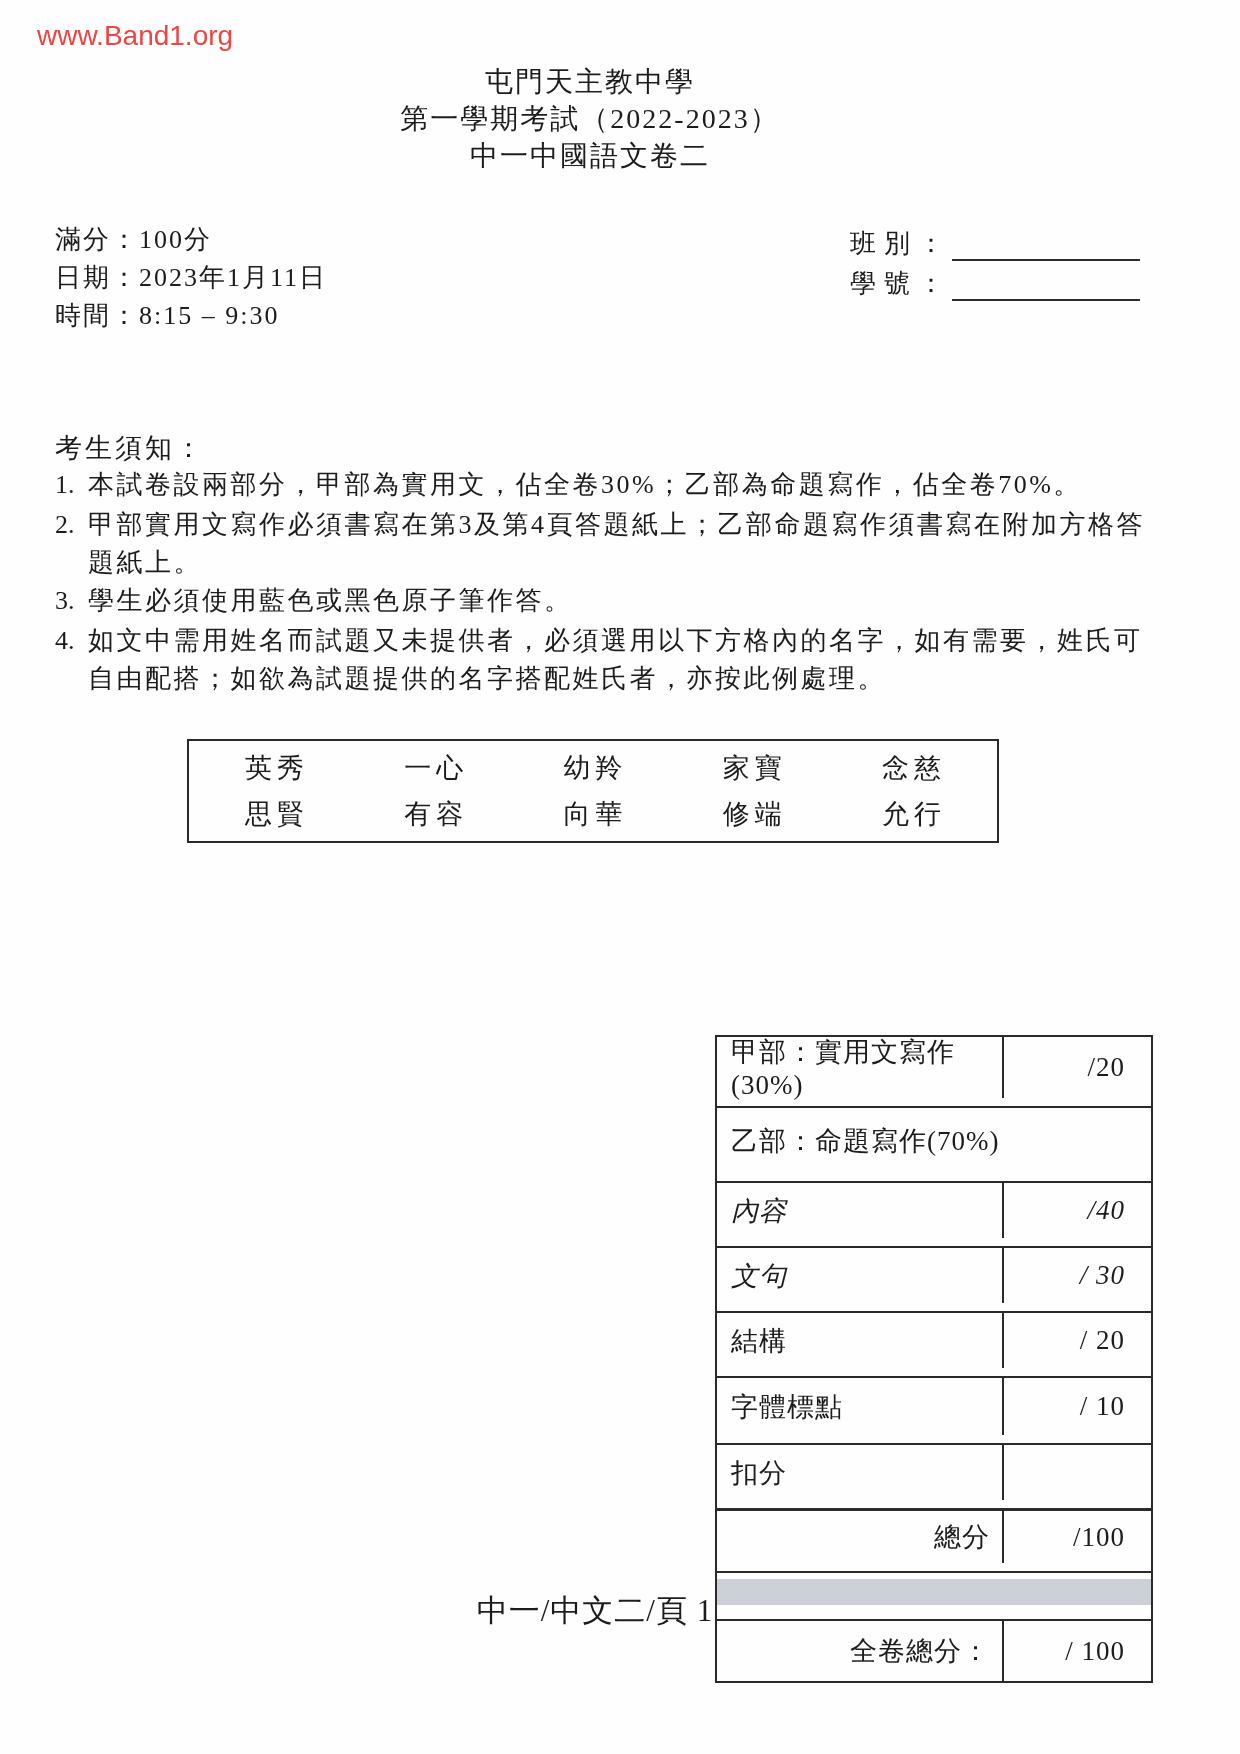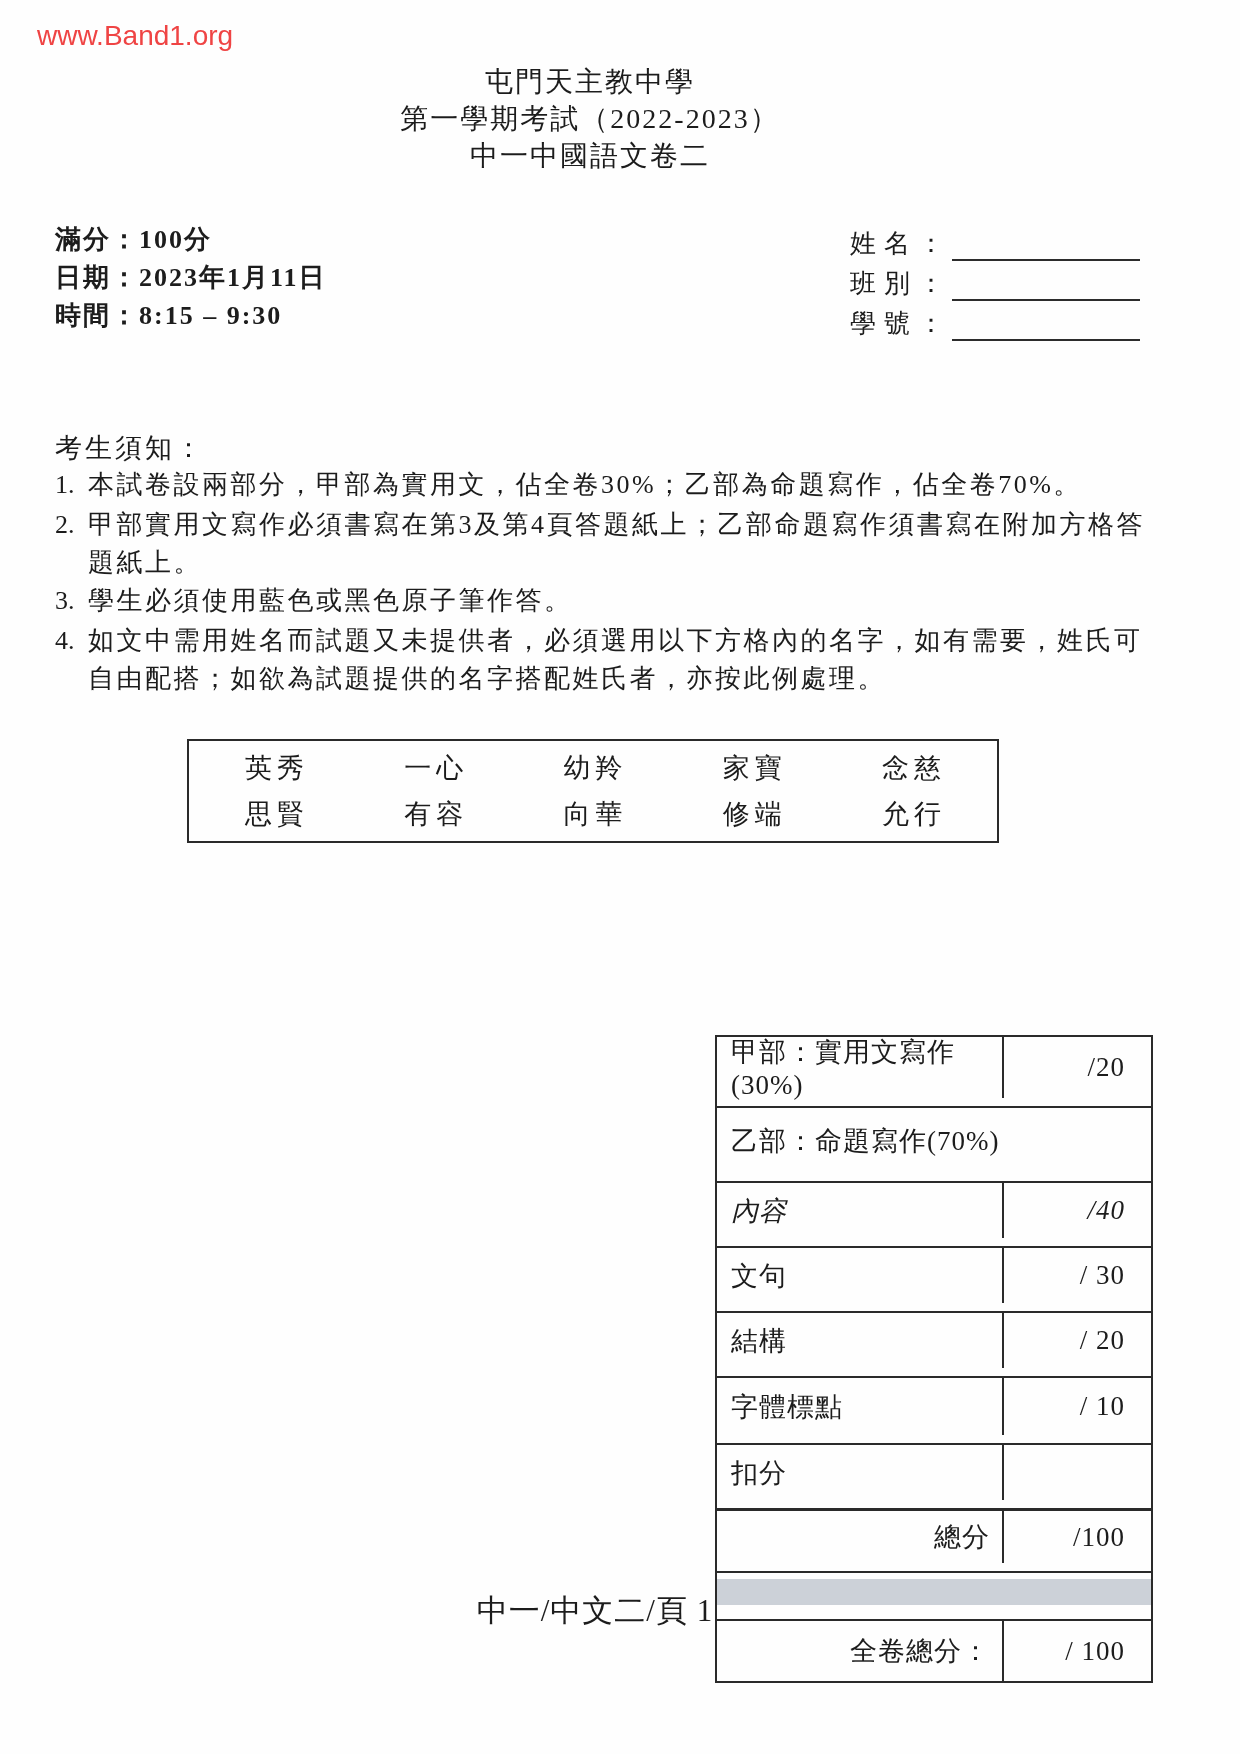--- a/index.html
+++ b/index.html
@@ -11,21 +11,21 @@
   .watermark{
     position:absolute;left:37px;top:20px;
     font-family:"Liberation Sans","DejaVu Sans",sans-serif;
     font-size:28px;color:#ef4444;
   }
   .title-block{
     position:absolute;left:0;top:63px;width:1180px;text-align:center;
     font-size:28px;line-height:37px;letter-spacing:2px;
   }
   .info-block{position:absolute;left:55px;top:221px;font-size:26px;letter-spacing:2px;}
-  .info-line{height:38px;line-height:38px;font-weight:bold;}
+  .info-line{height:38px;line-height:38px;}
   .fields{position:absolute;left:850px;top:221px;}
   .field{height:40px;display:flex;align-items:flex-end;}
   .field-label{font-size:26px;letter-spacing:8px;line-height:34px;}
   .field-line{width:188px;border-bottom:2px solid #2c2c2c;height:30px;margin-left:0px;}
   .notice-heading{position:absolute;left:55px;top:430px;font-size:27px;letter-spacing:3px;}
   .inst-item{position:absolute;left:55px;display:flex;font-size:26px;line-height:37.5px;letter-spacing:2.5px;}
   .inst-num{width:33px;flex:0 0 33px;letter-spacing:0;}
   .inst-text{width:1070px;}
   .name-box{
     position:absolute;left:187px;top:739px;width:812px;height:104px;
@@ -70,24 +70,20 @@
   </div>
 
   <div class="info-block">
     <div class="info-line">滿分：100分</div>
     <div class="info-line">日期：2023年1月11日</div>
     <div class="info-line">時間：8:15 – 9:30</div>
   </div>
 
   <div class="fields">
     <div class="field">
-      <span class="field-label">姓名：</span>
-      <span class="field-line"></span>
-    </div>
-    <div class="field">
       <span class="field-label">班別：</span>
       <span class="field-line"></span>
     </div>
     <div class="field">
       <span class="field-label">學號：</span>
       <span class="field-line"></span>
     </div>
   </div>
 
   <div class="notice-heading">考生須知：</div>
@@ -127,21 +123,21 @@
       <div class="st-label">甲部：實用文寫作(30%)</div>
       <div class="st-value">/20</div>
     </div>
     <div class="st-row full" style="height:65px;">
       <div class="st-label">乙部：命題寫作(70%)</div>
     </div>
     <div class="st-row" style="height:55px;font-style:italic;">
       <div class="st-label">內容</div>
       <div class="st-value">/40</div>
     </div>
-    <div class="st-row" style="height:55px;">
+    <div class="st-row" style="height:55px;font-style:italic;">
       <div class="st-label">文句</div>
       <div class="st-value">/ 30</div>
     </div>
     <div class="st-row" style="height:55px;">
       <div class="st-label">結構</div>
       <div class="st-value">/ 20</div>
     </div>
     <div class="st-row" style="height:57px;">
       <div class="st-label">字體標點</div>
       <div class="st-value">/ 10</div>

